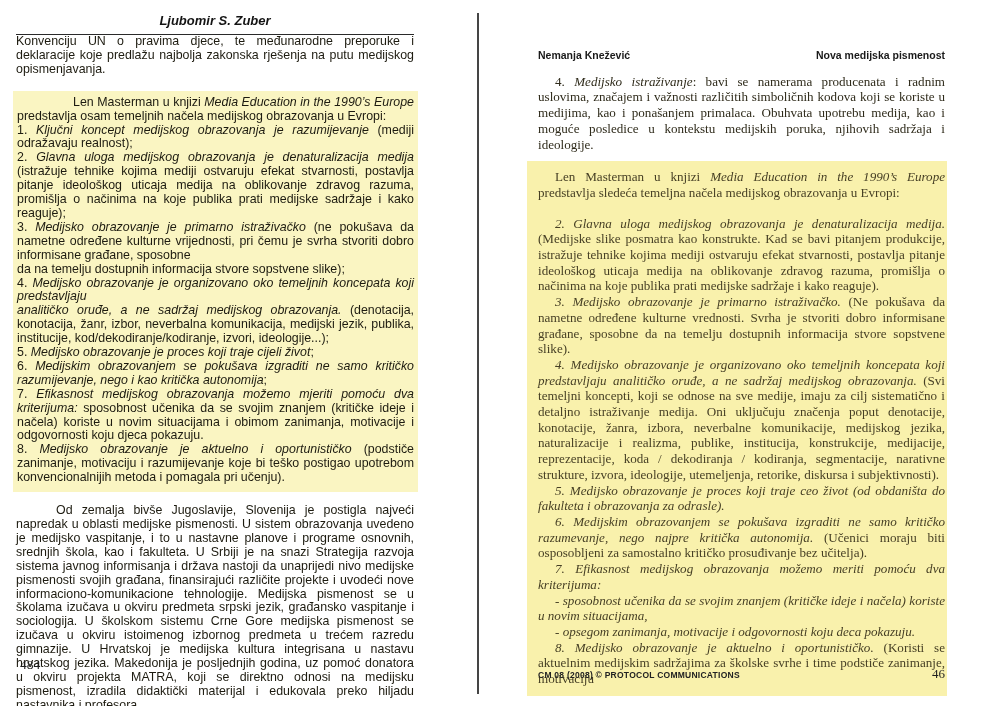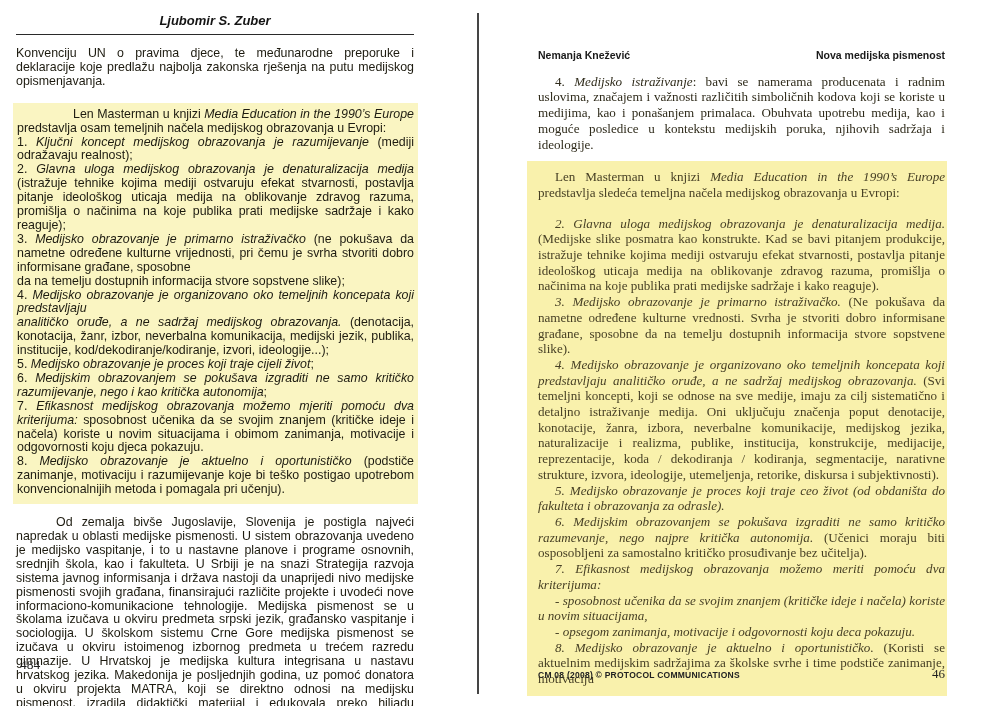--- a/index.html
+++ b/index.html
@@ -12,21 +12,21 @@
   .page.left{
     position:absolute;left:16px;top:14px;width:398px;
     font-family:Liberation Sans, sans-serif;font-size:12.4px;line-height:13.9px;
     color:#1d1b10;text-align:justify;
   }
   .lp-header{
     text-align:center;font-weight:bold;font-style:italic;font-size:13px;
     color:#141414;padding-bottom:6px;border-bottom:1.5px solid #2a2a2a;line-height:14px;
   }
   .para{margin:0;white-space:pre-line;}
-  .lp-para-top{margin-top:12px;}
+  .lp-para-top{margin-top:0;}
   .lp-hl{background:#faf5c2;margin:14px -4px 0 -3px;padding:5px 4px 7px 4px;}
   .lp-intro{text-indent:56px;}
   .lp-para-bottom{margin-top:12px;text-indent:40px;}
   .lp-footer{
     position:absolute;left:20px;top:657px;
     font-family:"Liberation Serif",serif;font-size:13.5px;color:#1f1f1f;
   }
   i{font-style:italic;}
 
   

